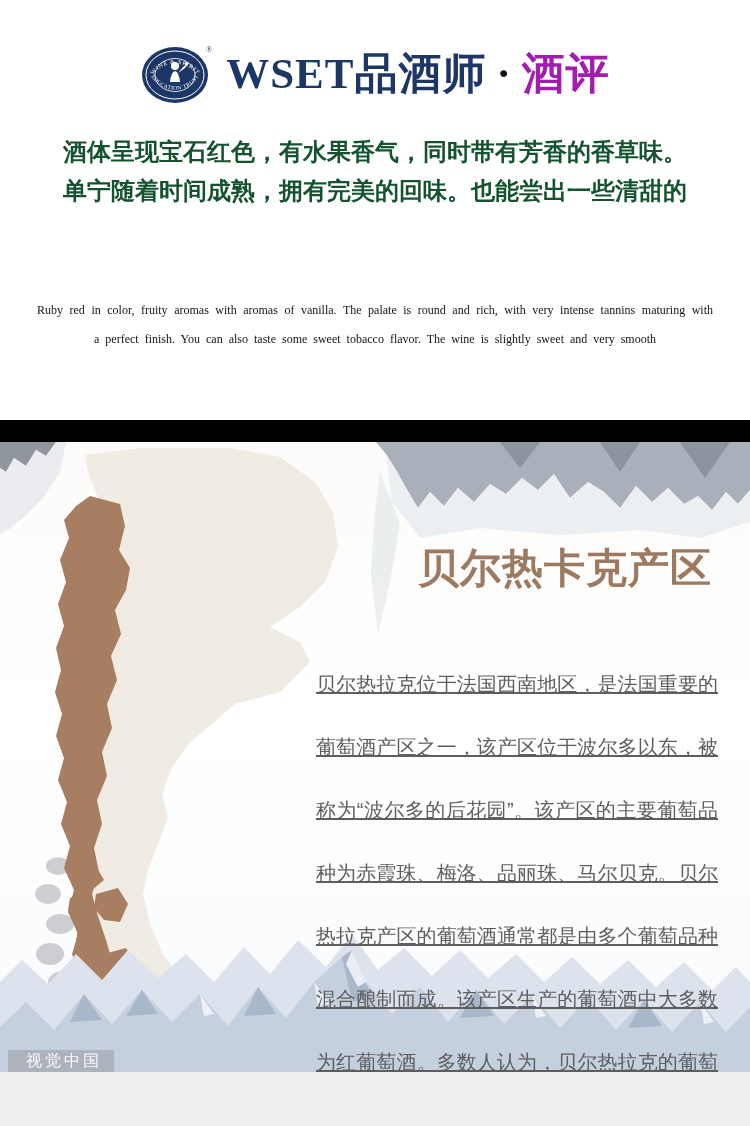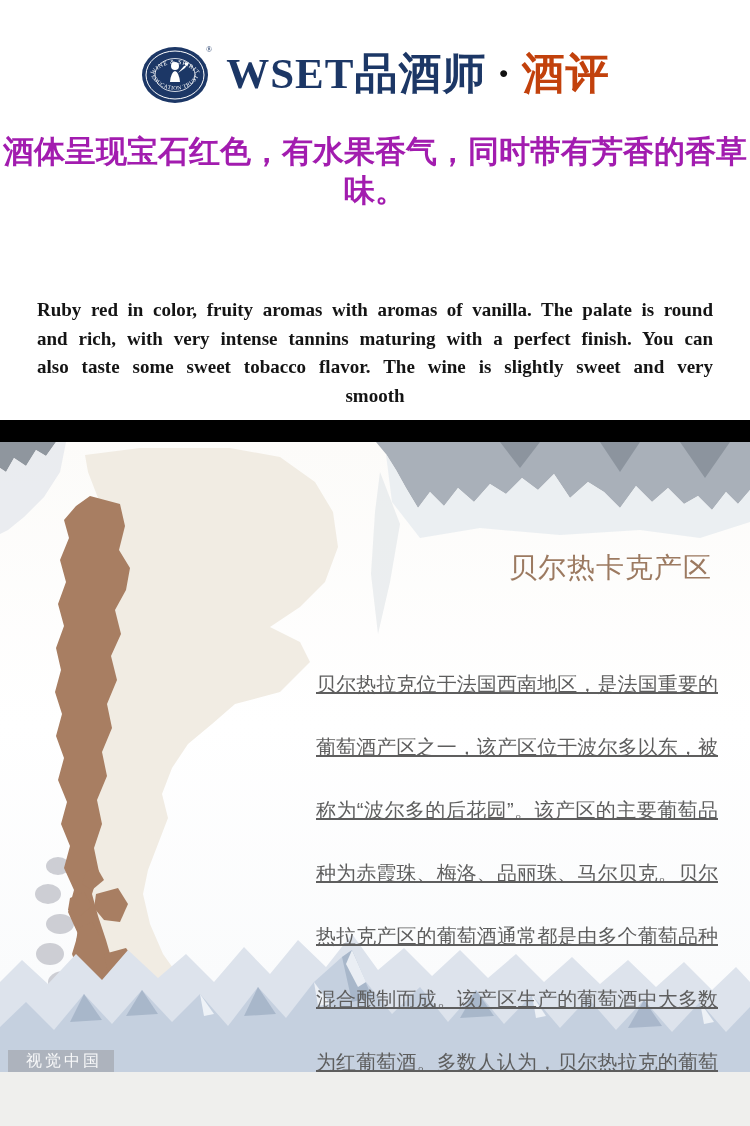--- a/index.html
+++ b/index.html
@@ -5,40 +5,40 @@
   html,body{margin:0;padding:0;background:#fff;}
   .page{position:relative;width:750px;height:1126px;background:#ffffff;overflow:hidden;
         font-family:"Liberation Serif", serif;}
 
   
   .wset-header{position:absolute;top:40px;left:0;width:100%;height:68px;
     display:flex;justify-content:center;align-items:center;gap:12px;}
   .wset-logo{width:74px;height:64px;flex:0 0 auto;}
   .wset-title{font-size:43px;font-weight:bold;letter-spacing:1px;color:#1c3766;white-space:nowrap;}
   .wset-title .dot{color:#111;margin:0 10px;}
-  .wset-title .suffix{color:#c2410c;}
+  .wset-title .suffix{color:#a21caf;}
 
   
   .cn-notes{position:absolute;top:133px;left:0;width:100%;text-align:center;
-    color:#a21caf;font-weight:700;font-size:31px;line-height:38.5px;}
+    color:#14532d;font-weight:700;font-size:24px;line-height:38.5px;}
 
   
   .en-notes{position:absolute;top:296px;left:37px;width:676px;color:#141414;
-    font-size:19px;line-height:28.7px;text-align:justify;text-align-last:center;word-spacing:3px;font-weight:bold;}
+    font-size:12px;line-height:28.7px;text-align:justify;text-align-last:center;word-spacing:3px;}
 
   
   .black-bar{position:absolute;top:420px;left:0;width:750px;height:22px;background:#000;}
 
   
   .region-photo{position:absolute;top:442px;left:0;width:750px;height:630px;overflow:hidden;
     background:linear-gradient(180deg,#fcfbf9 0%,#ffffff 45%,#fafbfc 85%,#f5f7fa 100%);}
   .scene{position:absolute;left:0;top:0;width:750px;height:630px;}
 
   .region-title{position:absolute;top:96px;right:38px;
-    color:#9c7a61;font-size:28px;line-height:60px;font-weight:400;letter-spacing:1px;}
+    color:#9c7a61;font-size:41px;line-height:60px;font-weight:700;letter-spacing:1px;}
   .region-body{position:absolute;left:316px;top:211px;width:402px;
     font-family:"Liberation Sans", sans-serif;font-size:20px;line-height:63px;
     color:#5e5e5e;text-align:justify;text-decoration:underline;}
 
   .watermark{position:absolute;left:8px;top:608px;width:100px;height:23px;
     background:rgba(145,145,148,.45);color:rgba(255,255,255,.92);
     font-family:"Liberation Sans", sans-serif;font-size:16px;letter-spacing:3px;
     display:flex;align-items:center;justify-content:center;padding-left:6px;}
 
   .bottom-strip{position:absolute;top:1072px;left:0;width:750px;height:54px;background:#efefed;}
@@ -69,20 +69,21 @@
       <circle cx="46.5" cy="22" r="1.8" fill="#ffffff"></circle>
       <text x="66" y="10" font-size="8" fill="#1c3766" font-family="Liberation Serif, serif">®</text>
     </svg>
     <div class="wset-title">
       <span>WSET品酒师</span><span class="dot">·</span><span class="suffix">酒评</span>
     </div>
   </div>
 
   <div class="cn-notes">
     <div>酒体呈现宝石红色，有水果香气，同时带有芳香的香草味。</div>
+    <div>单宁随着时间成熟，拥有完美的回味。也能尝出一些清甜的</div>
   </div>
 
   <div class="en-notes">Ruby red in color, fruity aromas with aromas of vanilla. The palate is round and rich, with very intense tannins maturing with a perfect finish. You can also taste some sweet tobacco flavor. The wine is slightly sweet and very smooth</div>
 
   <div class="black-bar"></div>
 
   <div class="region-photo">
 
     <svg class="scene" viewBox="0 0 750 630" preserveAspectRatio="none">
 

